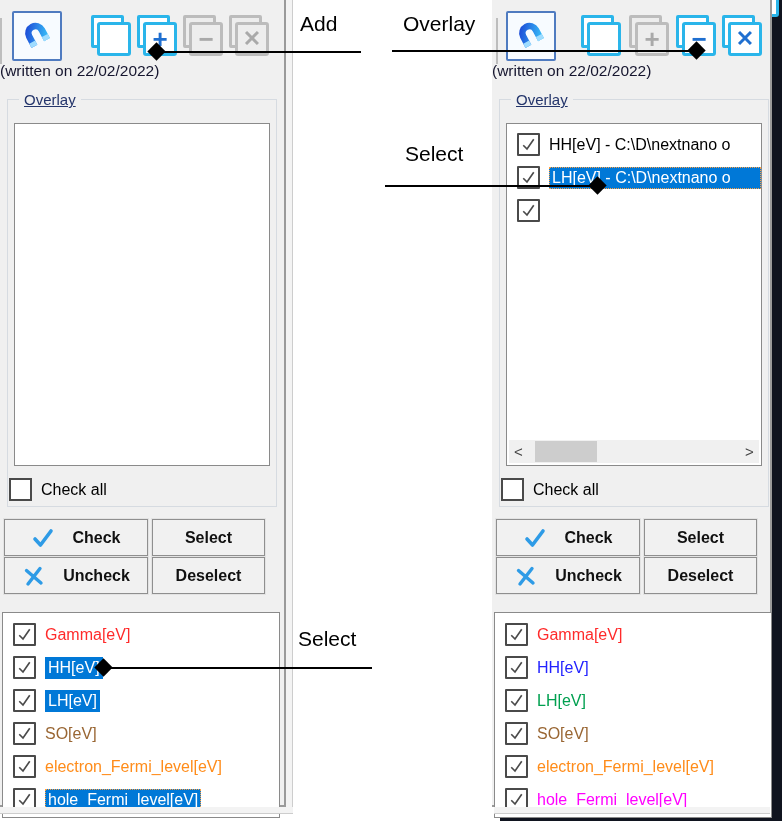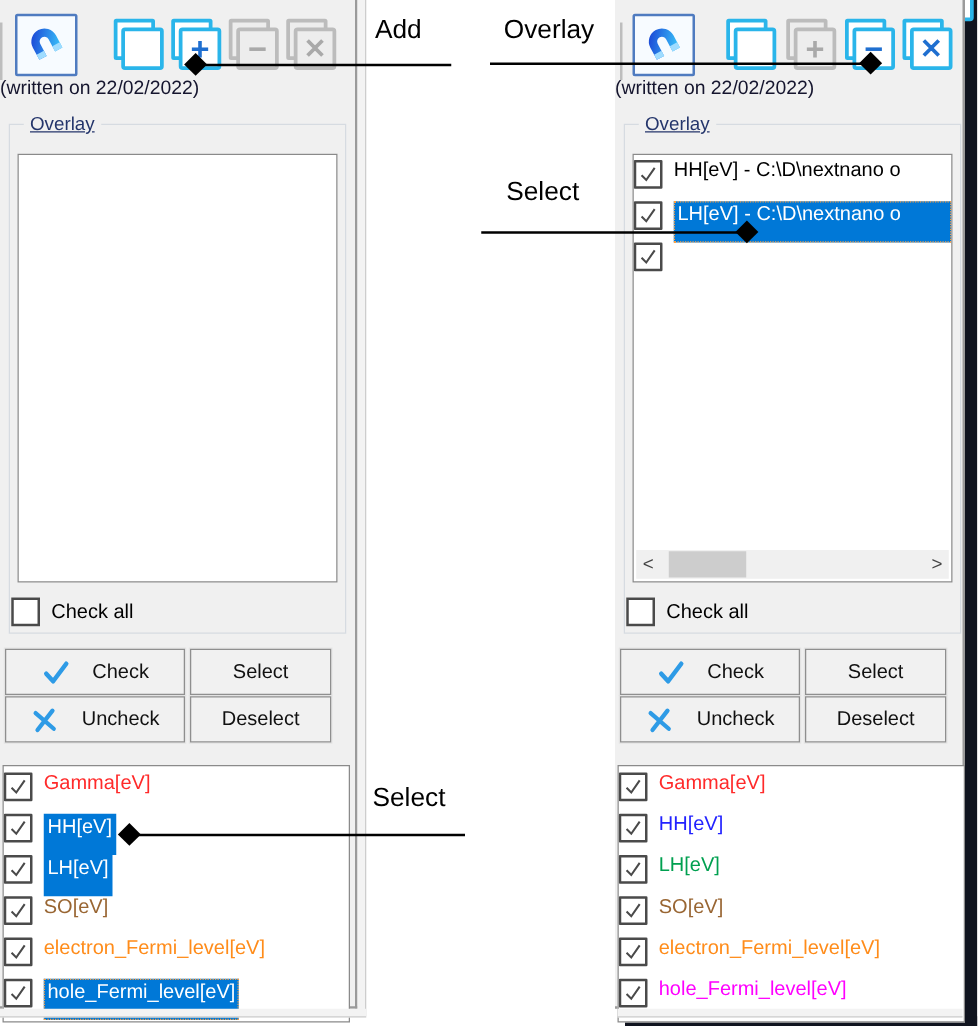--- a/index.html
+++ b/index.html
@@ -29,21 +29,21 @@
 
   .written{position:absolute;top:62px;left:0;right:16px;text-align:left;font-size:15.5px;color:#15152e;}
 
   
   .group{position:absolute;left:7px;top:99px;width:268px;height:406px;border:1px solid #d6dbe1;}
   .group-label{position:absolute;left:11px;top:-9px;background:#f0f0f0;padding:0 5px;font-size:15px;color:#24356b;text-decoration:underline;}
   .listbox{position:absolute;left:6px;top:23px;right:6px;bottom:40px;background:#fff;border:1px solid #8a8a8a;overflow:hidden;}
   .listbox .rows{position:absolute;left:0;top:4px;right:0;}
 
   
-  .row{display:flex;height:33px;padding-left:0;}
+  .row{display:flex;align-items:center;height:33px;padding-left:10px;}
   .cb{width:19px;height:19px;border:2px solid #4a4a4a;border-radius:1px;background:#fff;margin-right:9px;flex:0 0 auto;
       display:flex;align-items:center;justify-content:center;}
   .cb svg{display:block;}
   .lab{font-size:16px;white-space:nowrap;overflow:hidden;}
   .ov-row .lab{flex:1;}
   .lab.sel{background:#0078d7;color:#fff !important;padding:2px 3px;}
   .lab.focus{outline:1px dotted #ffa040;outline-offset:-1px;}
 
   
   .hscroll{position:absolute;left:2px;right:2px;bottom:2px;height:23px;background:#f0f0f0;}
@@ -51,21 +51,21 @@
             font-size:15px;color:#444;}
   .hs-left{left:0;} .hs-right{right:0;}
   .hs-thumb{position:absolute;left:26px;top:1px;width:62px;height:21px;background:#cdcdcd;}
 
   
   .checkall{position:absolute;left:9px;top:478px;display:flex;align-items:center;gap:9px;font-size:16px;}
   .checkall .box{width:19px;height:19px;border:2px solid #4a4a4a;background:#fff;}
 
   
   .btn{position:absolute;height:35px;background:#f1f1f1;border:1px solid #8f8f8f;box-shadow:0 0 0 1px #e3e3e3;
-       display:flex;align-items:center;justify-content:center;gap:17px;font-size:16px;color:#111;}
+       display:flex;align-items:center;justify-content:center;gap:17px;font-size:16px;color:#111;font-weight:bold;}
   .btn svg{display:block;}
   .b-check{left:4px;top:519px;width:142px;}
   .b-select{left:152px;top:519px;width:111px;}
   .b-uncheck{left:4px;top:557px;width:142px;}
   .b-deselect{left:152px;top:557px;width:111px;}
 
   
   .legendbox{position:absolute;left:2px;top:612px;width:276px;height:204px;background:#fff;border:1px solid #8a8a8a;overflow:hidden;}
   .legendbox .rows{position:absolute;left:0;top:5px;right:0;}
 

